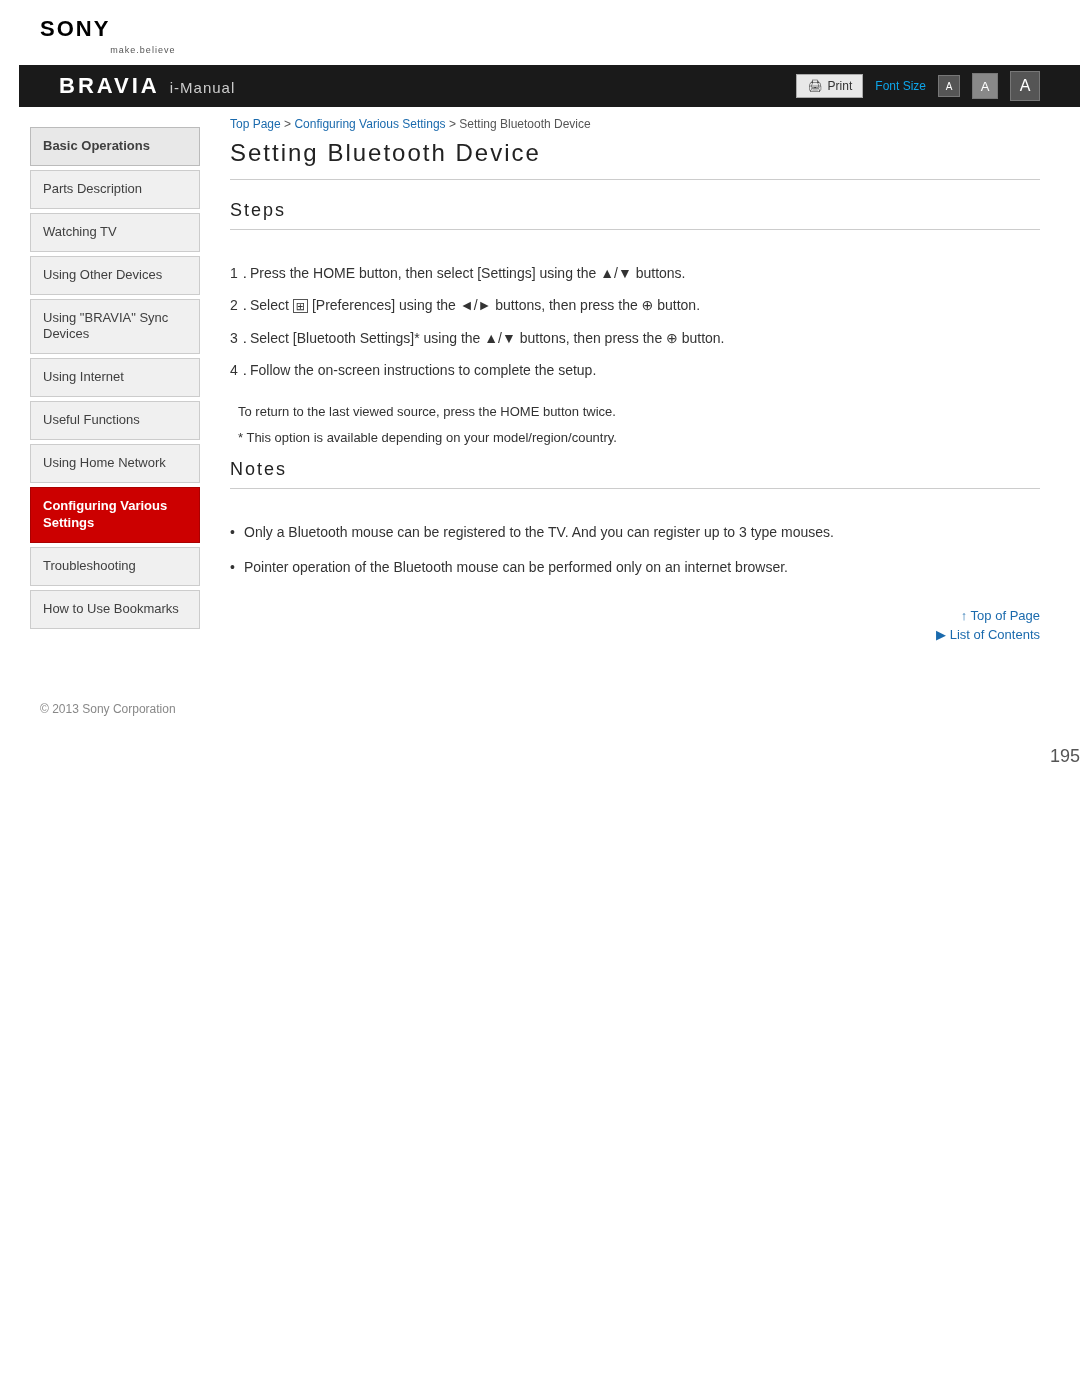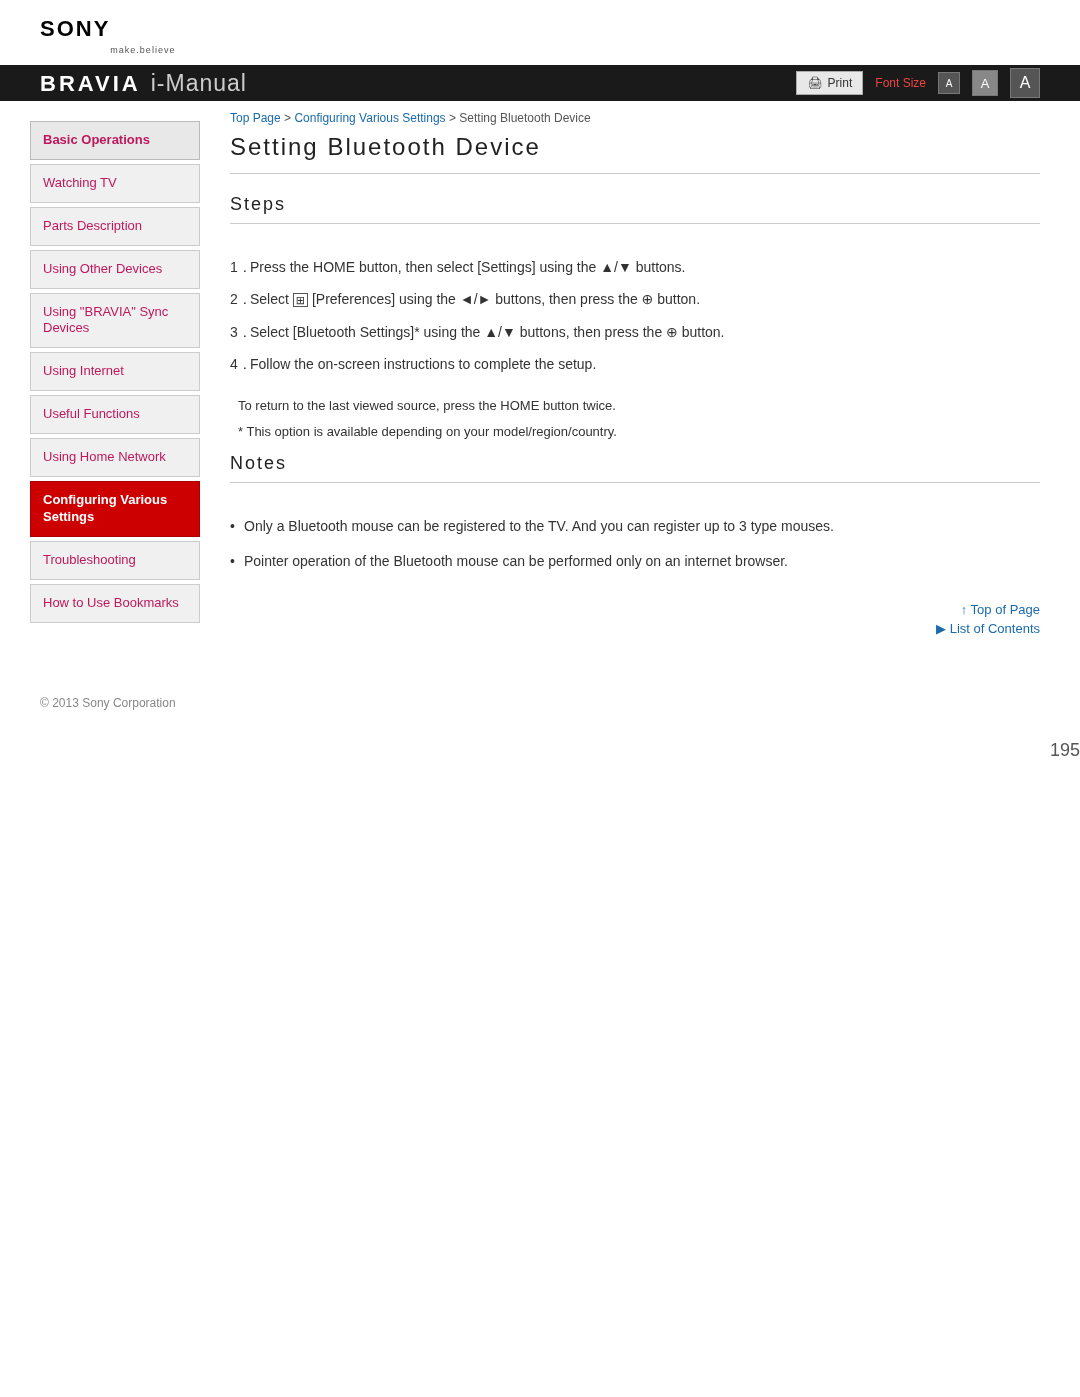--- a/index.html
+++ b/index.html
@@ -35,61 +35,62 @@
     }
     .sony-tagline {
       font-size: 9px;
       color: #555;
       letter-spacing: 1px;
       margin-top: 28px;
     }
     
     .nav-bar {
       background: #1a1a1a;
-      height: 36px;
+      height: 42px;
       display: flex;
       align-items: center;
       padding: 0 40px;
       justify-content: space-between;
+      margin-left: 19px;
     }
     .nav-left {
       display: flex;
       align-items: baseline;
       gap: 10px;
     }
     .bravia-text {
       color: #fff;
       font-size: 22px;
       font-weight: bold;
       font-family: Arial, sans-serif;
       letter-spacing: 3px;
     }
     .imanual-text {
       color: #ccc;
-      font-size: 23px;
+      font-size: 15px;
       letter-spacing: 1px;
     }
     .nav-right {
       display: flex;
       align-items: center;
       gap: 12px;
     }
     .print-btn {
       background: #e8e8e8;
       border: 1px solid #aaa;
       padding: 4px 10px;
       font-size: 12px;
       cursor: pointer;
       display: flex;
       align-items: center;
       gap: 5px;
       color: #333;
     }
     .font-size-label {
-      color: #ef4444;
+      color: #0ea5e9;
       font-size: 12px;
     }
     .font-btn {
       background: #555;
       border: 1px solid #777;
       color: #fff;
       cursor: pointer;
       display: inline-flex;
       align-items: center;
       justify-content: center;
@@ -108,21 +109,21 @@
       flex-shrink: 0;
       padding: 20px 0 20px 30px;
     }
     .sidebar-item {
       border: 1px solid #ccc;
       padding: 10px 12px;
       margin-bottom: 4px;
       cursor: pointer;
       background: #f0f0f0;
       font-size: 13px;
-      color: #be185d;
+      color: #404040;
       line-height: 1.3;
     }
     .sidebar-item.active {
       background: #cc0000;
       color: #fff;
       border-color: #aa0000;
       font-weight: bold;
     }
     .sidebar-item.section-header {
       background: #e8e8e8;
@@ -263,22 +264,22 @@
       <button class="font-btn font-btn-sm">A</button>
       <button class="font-btn font-btn-md">A</button>
       <button class="font-btn font-btn-lg">A</button>
     </div>
   </div>
 
   <div class="main-layout">
 
     <div class="sidebar">
       <div class="sidebar-item section-header">Basic Operations</div>
+      <div class="sidebar-item">Parts Description</div>
       <div class="sidebar-item">Watching TV</div>
-      <div class="sidebar-item">Parts Description</div>
       <div class="sidebar-item">Using Other Devices</div>
       <div class="sidebar-item">Using "BRAVIA" Sync Devices</div>
       <div class="sidebar-item">Using Internet</div>
       <div class="sidebar-item">Useful Functions</div>
       <div class="sidebar-item">Using Home Network</div>
       <div class="sidebar-item active">Configuring Various Settings</div>
       <div class="sidebar-item">Troubleshooting</div>
       <div class="sidebar-item">How to Use Bookmarks</div>
     </div>
 

